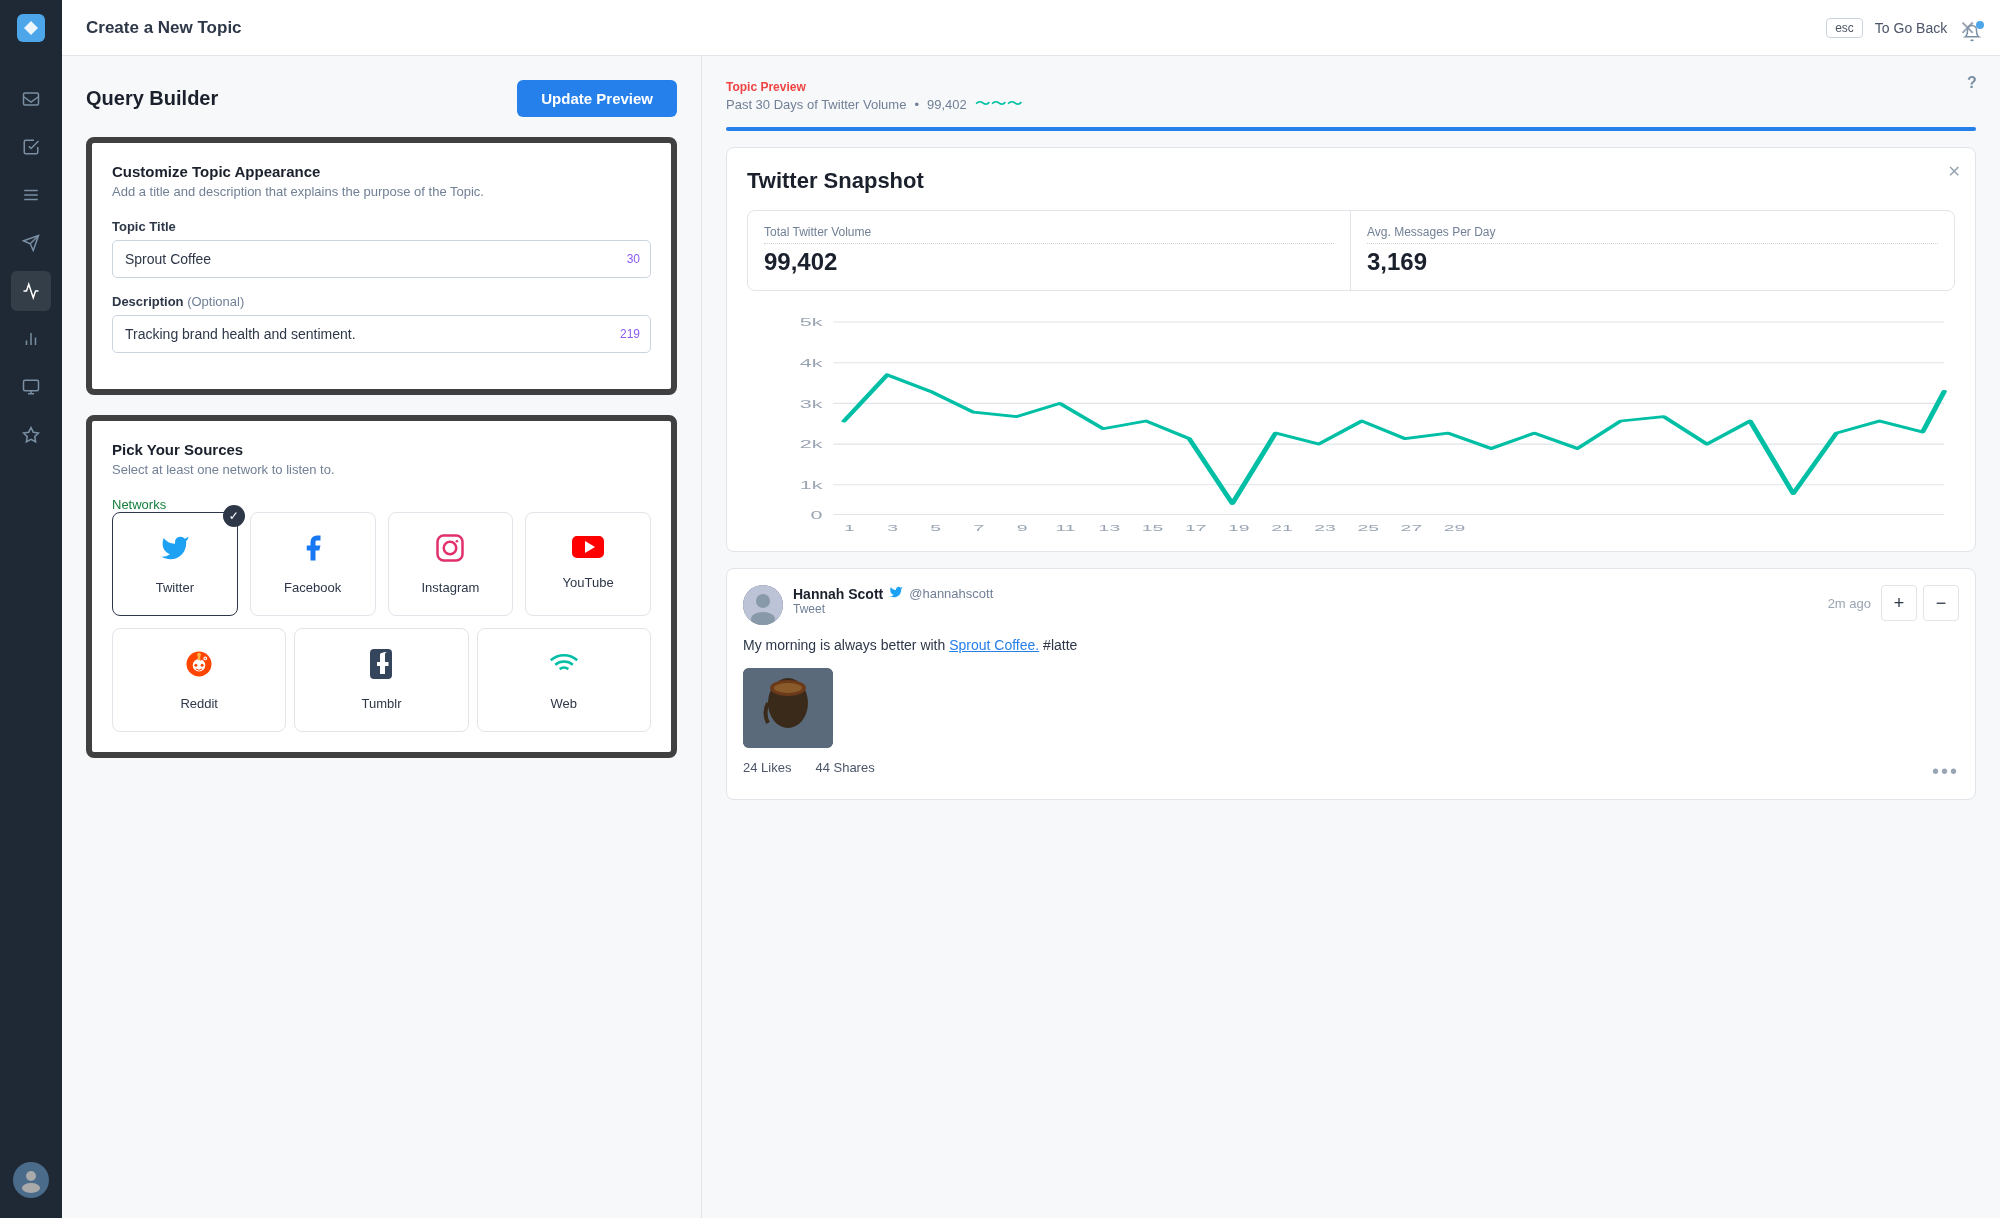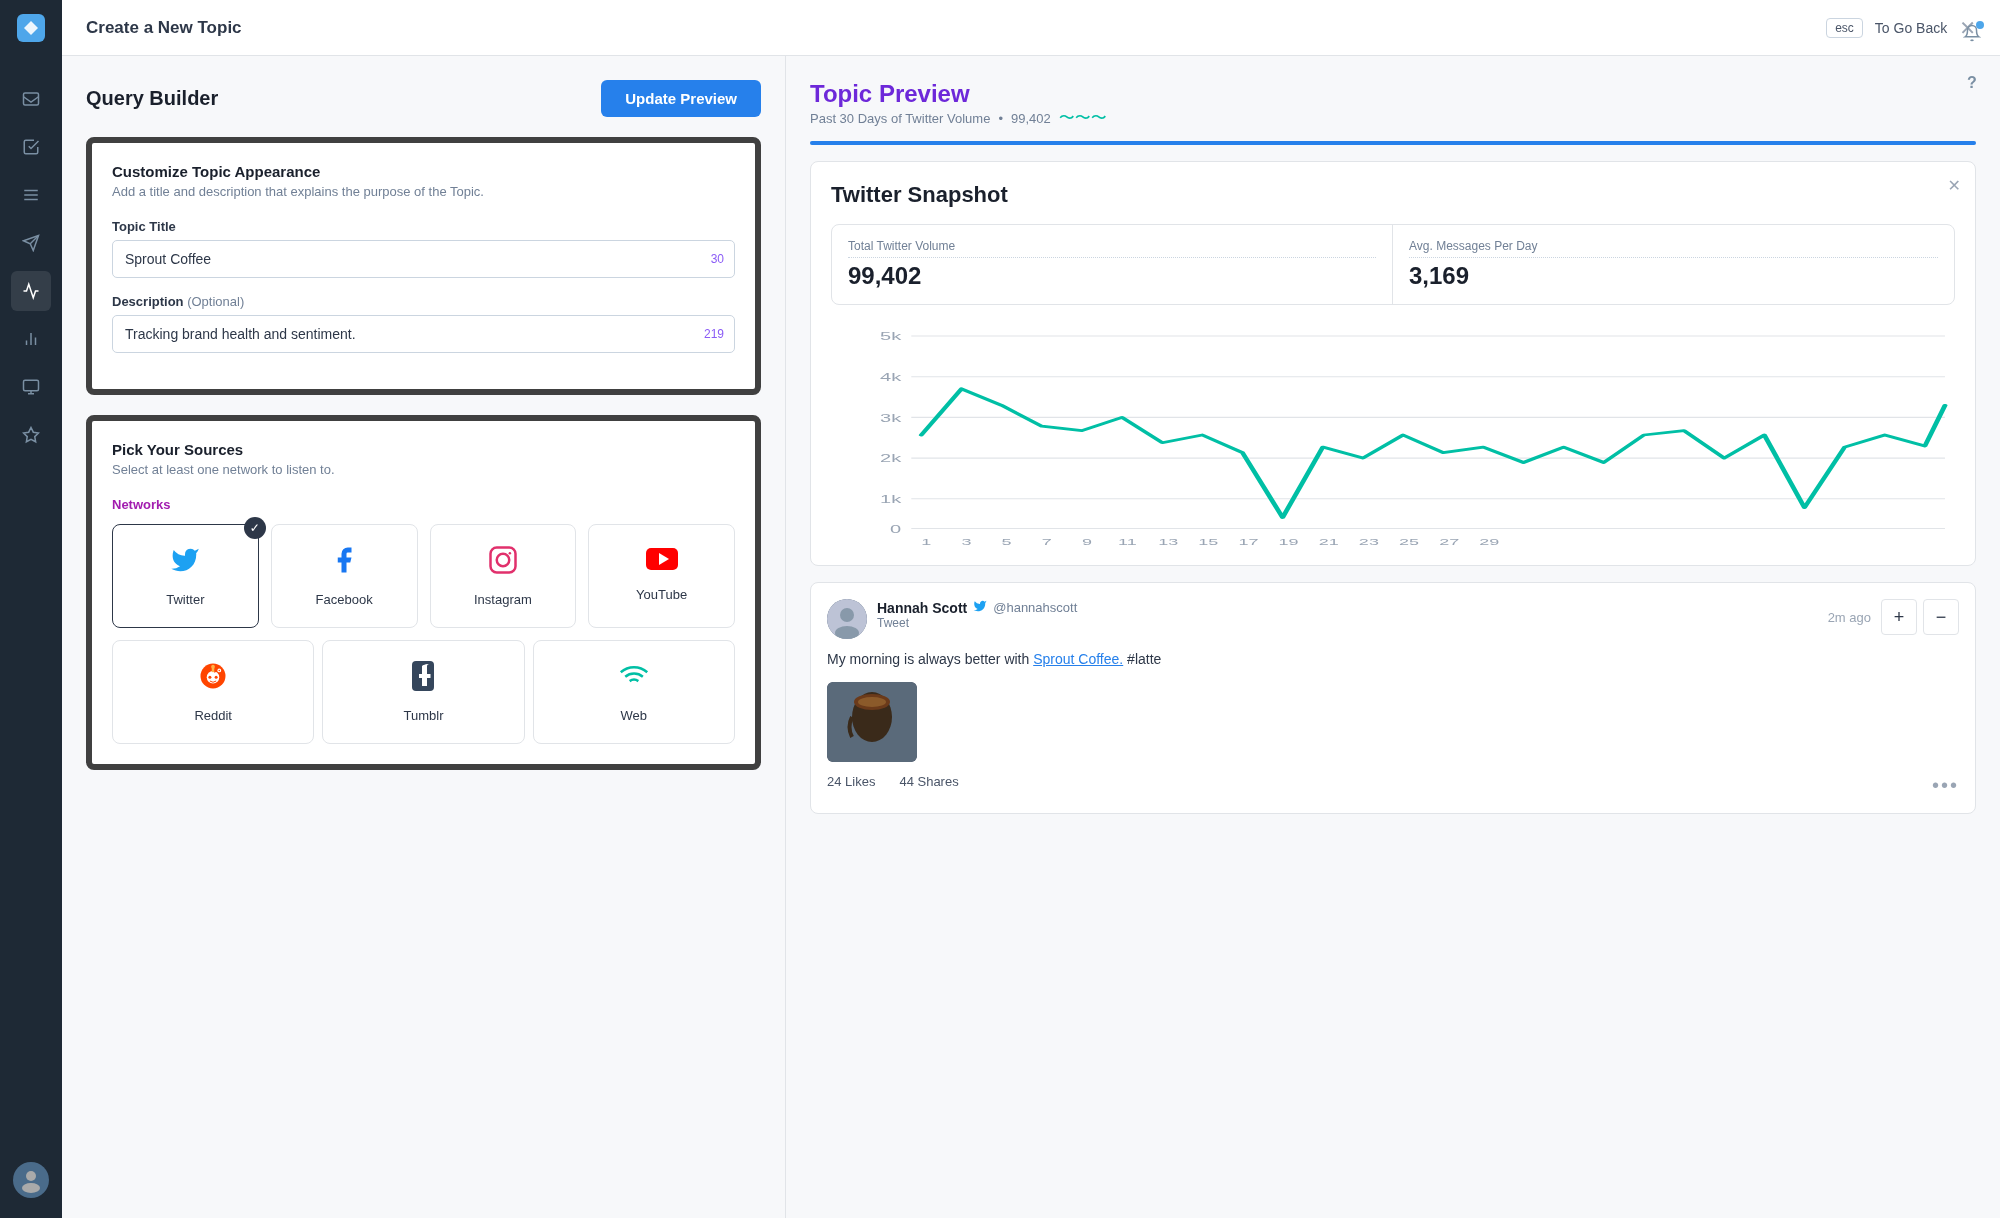--- a/index.html
+++ b/index.html
@@ -70,21 +70,21 @@
 
     
     .body-panels {
       display: flex;
       flex: 1;
       overflow: hidden;
     }
 
     
     .left-panel {
-      width: 724px;
+      width: 640px;
       flex-shrink: 0;
       background: #f7f8fa;
       overflow-y: auto;
       padding: 24px;
       border-right: 1px solid #e1e4e8;
     }
     .panel-header {
       display: flex; align-items: center; justify-content: space-between;
       margin-bottom: 20px;
     }
@@ -107,21 +107,21 @@
       position: relative; display: flex; align-items: center;
       border: 1px solid #cbd5e0; border-radius: 5px; background: #fff;
       margin-bottom: 16px;
     }
     .input-wrapper input, .input-wrapper textarea {
       flex: 1; border: none; outline: none; padding: 10px 12px;
       font-size: 14px; color: #2d3748; background: transparent; resize: none;
     }
     .char-count { font-size: 12px; color: #8b5cf6; padding-right: 10px; }
 
-    .networks-label { font-size: 13px; font-weight: 700; color: #a21caf; margin-bottom: 12px; }
+    .networks-label { font-size: 13px; font-weight: 400; color: #15803d; margin-bottom: 0; }
     .networks-grid {
       display: grid;
       grid-template-columns: repeat(4, 1fr);
       gap: 12px;
       margin-bottom: 12px;
     }
     .networks-grid-2 {
       display: grid;
       grid-template-columns: repeat(3, 1fr);
       gap: 8px;
@@ -144,21 +144,21 @@
     .network-icon { font-size: 28px; }
 
     
     .right-panel {
       flex: 1;
       overflow-y: auto;
       padding: 24px;
       background: #f7f8fa;
     }
     .topic-preview-header { margin-bottom: 12px; }
-    .topic-preview-header h2 { font-size: 24px; font-weight: 700; color: #6d28d9; }
+    .topic-preview-header h2 { font-size: 12px; font-weight: 700; color: #ef4444; }
     .topic-preview-sub {
       font-size: 13px; color: #718096; display: flex; align-items: center; gap: 8px;
     }
     .volume-wave { color: #00bfa5; font-size: 16px; }
 
     
     .progress-bar-container {
       height: 4px; background: #e1e4e8; border-radius: 2px; margin-bottom: 16px;
     }
     .progress-bar { height: 100%; background: #2680eb; border-radius: 2px; width: 100%; }

